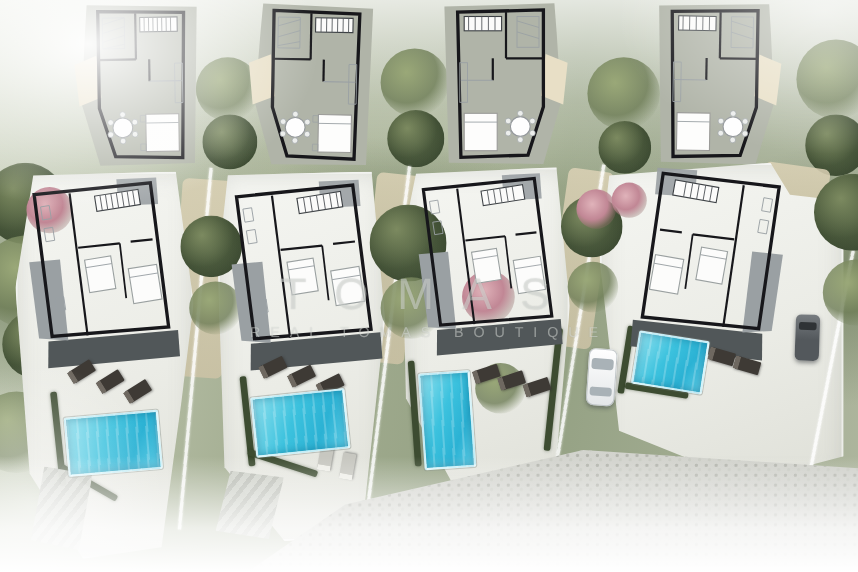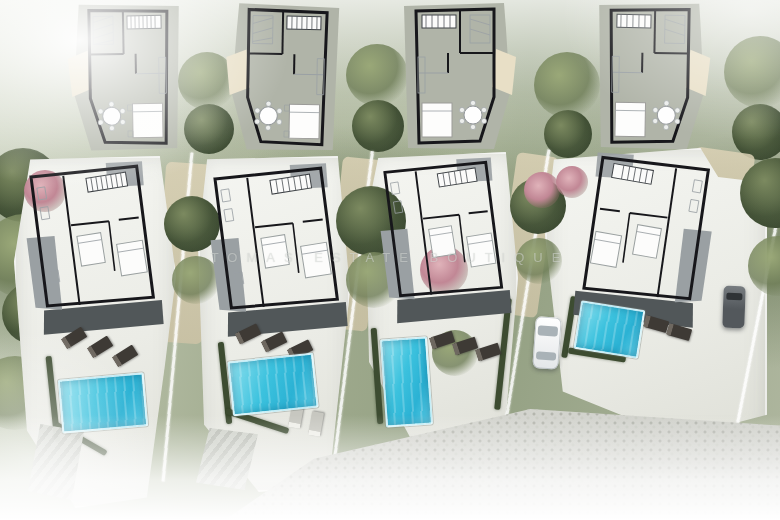--- a/index.html
+++ b/index.html
@@ -458,16 +458,17 @@
   <div class="van dark" style="left:723px;top:286px;transform:rotate(2deg);">
     <div class="glass"></div>
   </div>
 
   <div class="fade fade-corner-tl"></div>
   <div class="fade fade-corner-tr"></div>
   <div class="fade fade-left-mid"></div>
   <div class="fade fade-bottom"></div>
 
   <div class="watermark">
-    <div class="wm2">TOMAS ESTATE BOUTIQUE</div>
+    <div class="wm1">TOMAS</div>
+    <div class="wm2">REAL TOMAS BOUTIQUE</div>
   </div>
 
 </div>
 
 </body></html>

